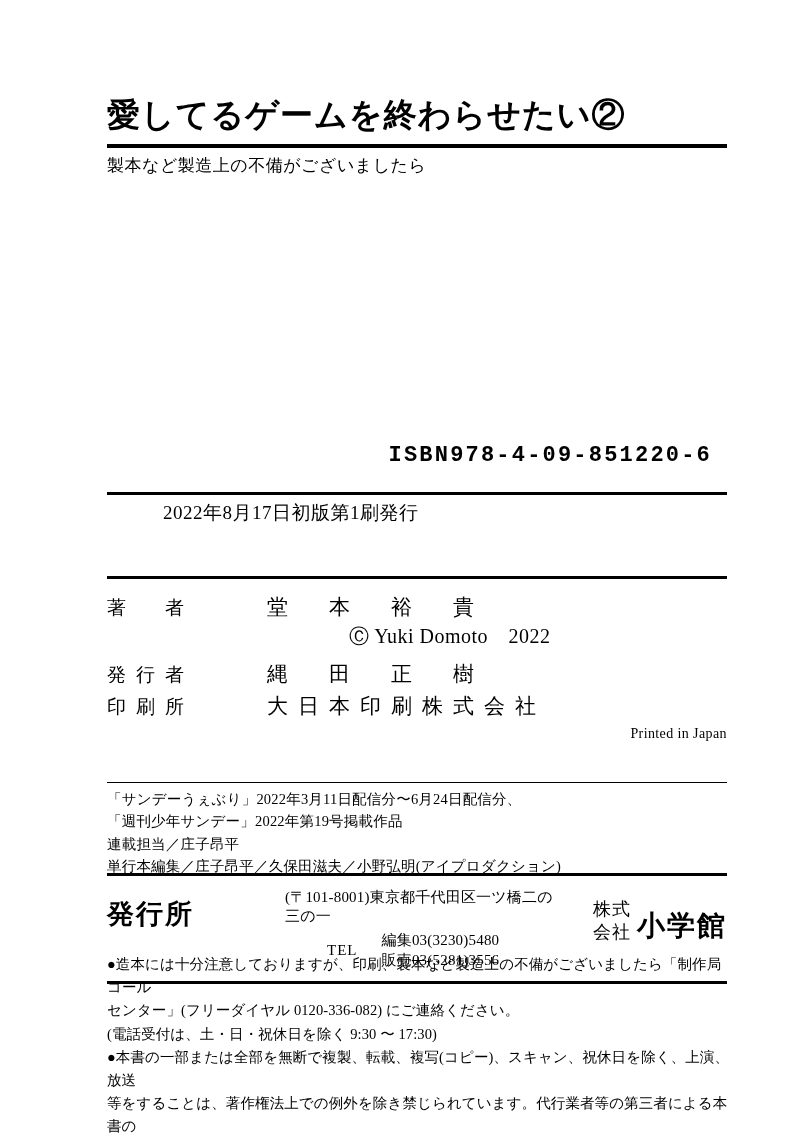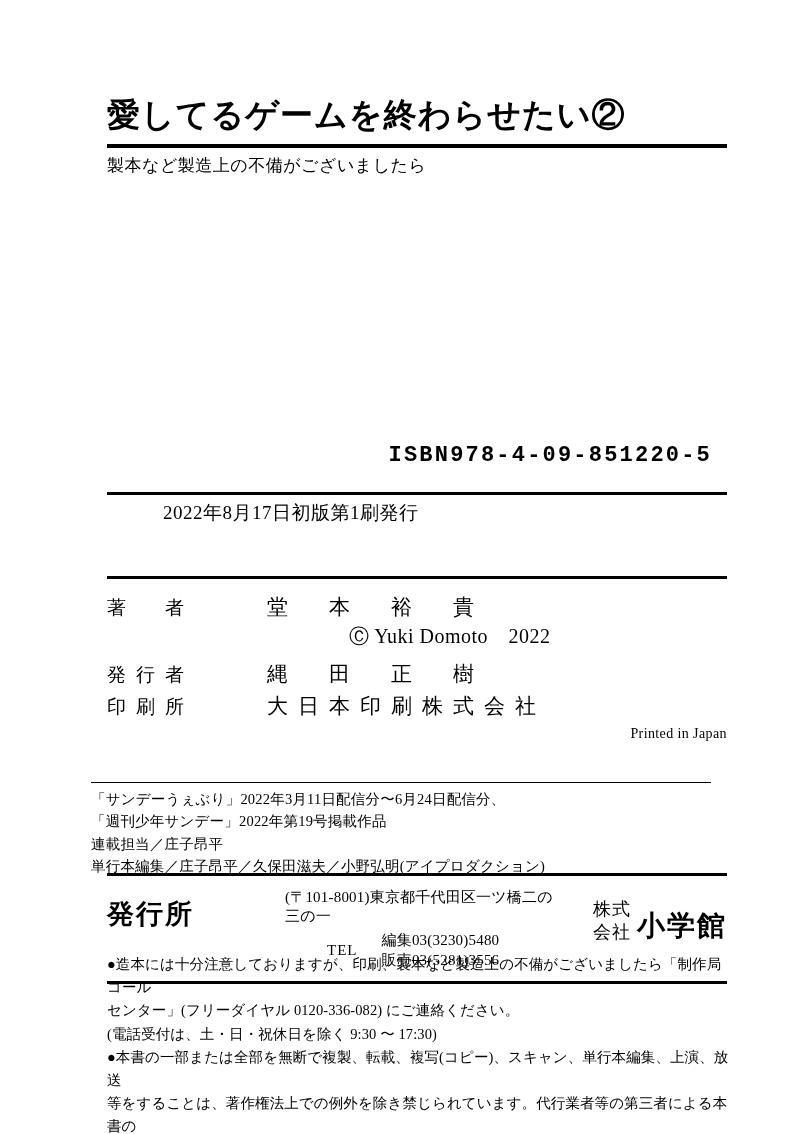--- a/index.html
+++ b/index.html
@@ -120,21 +120,21 @@
     text-align: right;
     font-size: 14px;
     letter-spacing: 0.4px;
     margin-top: 6px;
     margin-bottom: 2px;
   }
 
   
   .serial-notes {
     position: absolute;
-    left: 91px;
+    left: 107px;
     top: 782px;
     width: 620px;
     font-size: 14.5px;
     line-height: 1.55;
     letter-spacing: 0.2px;
   }
   .notes-rule {
     border: none;
     border-top: 1.5px solid #000;
     margin: 0 0 5px 0;
@@ -235,21 +235,21 @@
 <body>
 
 <div class="page">
 
   <div class="title-block">
     <div class="book-title">愛してるゲームを終わらせたい②</div>
     <hr class="title-rule">
     <div class="series-line">製本など製造上の不備がございましたら</div>
   </div>
 
-  <div class="isbn">ISBN978-4-09-851220-5</div>
+  <div class="isbn">ISBN978-4-09-851220-6</div>
 
   <div class="pubdate-wrap">
     <hr class="pubdate-rule">
     <div class="pubdate">2022年8月17日初版第1刷発行</div>
   </div>
 
   <div class="credits">
     <hr class="credits-rule-top">
 
     <div class="credit-row">
@@ -302,18 +302,18 @@
         <div class="shogakukan">小学館</div>
       </div>
     </div>
     <hr class="publisher-rule-bottom">
   </div>
 
   <div class="legal">
     <p>●造本には十分注意しておりますが、印刷、製本など製造上の不備がございましたら「制作局コール</p>
     <p>センター」(フリーダイヤル 0120-336-082) にご連絡ください。</p>
     <p>(電話受付は、土・日・祝休日を除く 9:30 〜 17:30)</p>
-    <p>●本書の一部または全部を無断で複製、転載、複写(コピー)、スキャン、単行本編集、上演、放送</p>
+    <p>●本書の一部または全部を無断で複製、転載、複写(コピー)、スキャン、祝休日を除く、上演、放送</p>
     <p>等をすることは、著作権法上での例外を除き禁じられています。代行業者等の第三者による本書の</p>
 
   </div>
 
 </div>
 
 </body></html>

